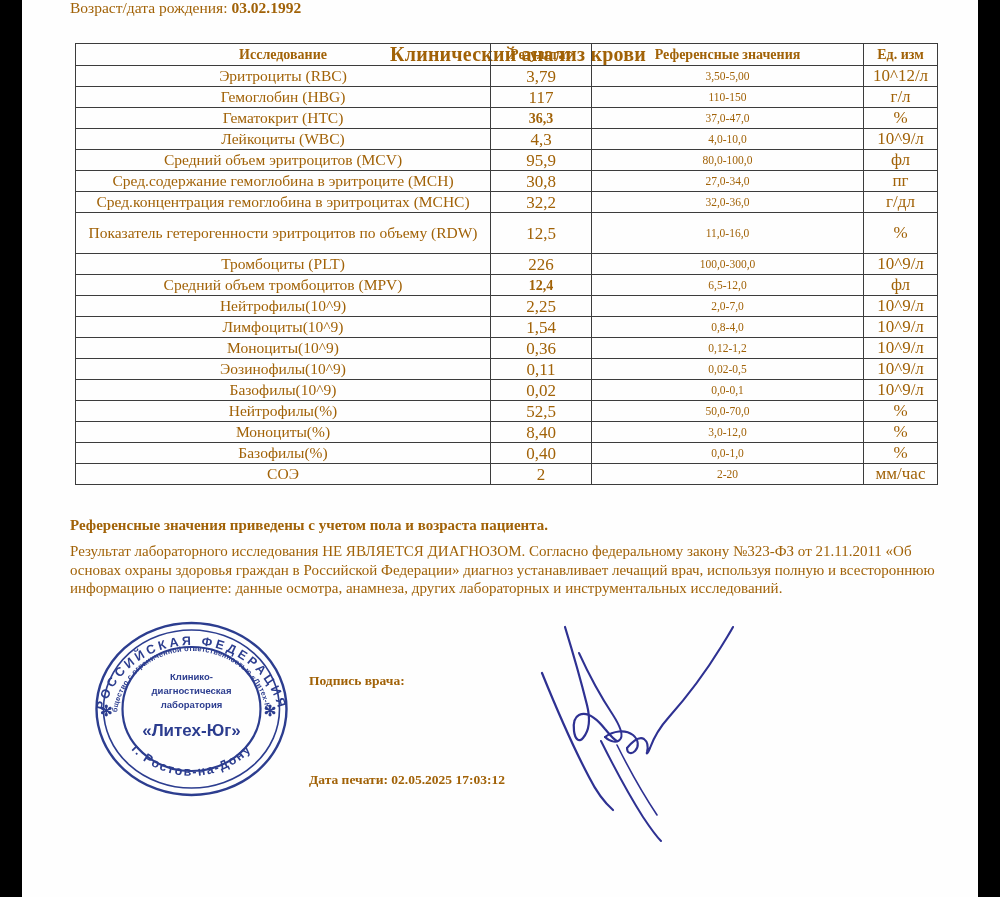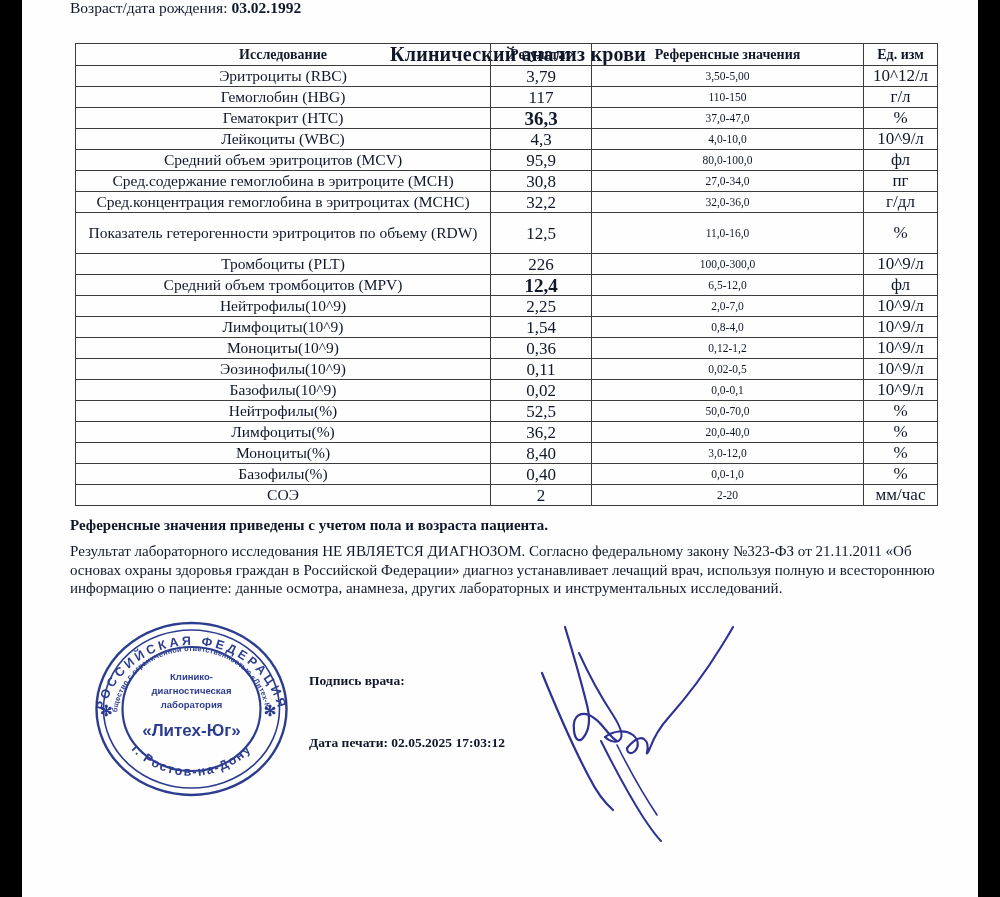--- a/index.html
+++ b/index.html
@@ -26,21 +26,21 @@
   .scan-bar.left  { left: 0;  width: 22px; }
   .scan-bar.right { right: 0; width: 22px; }
 
   .page {
     position: absolute;
     left: 22px;
     top: 0;
     width: 956px;
     height: 897px;
     background: #fefefe;
-    color: #0f172a;
+    color: #a16207;
   }
 
   
   .dob-line {
     position: absolute;
     left: 48px;
     top: -1px;
     font-size: 15.5px;
     line-height: 18px;
     white-space: nowrap;
@@ -94,21 +94,21 @@
     font-size: 15.5px;
     line-height: 18px;
     height: 20px;
     padding: 0 2px;
   }
   td.name.two-line { line-height: 18.5px; height: 40px; }
   td.res {
     font-size: 17px;
     line-height: 19px;
   }
-  td.res.flag { font-weight: bold; font-size: 19px; }
+  td.res.flag { font-weight: bold; font-size: 14px; }
   td.ref {
     font-size: 11.5px;
     line-height: 14px;
   }
   td.unit {
     font-size: 17px;
     line-height: 14px;
   }
 
   
@@ -146,21 +146,21 @@
     position: absolute;
     left: 287px;
     top: 673px;
     font-size: 13.5px;
     font-weight: bold;
     white-space: nowrap;
   }
   .print-date {
     position: absolute;
     left: 287px;
-    top: 735px;
+    top: 772px;
     font-size: 13.5px;
     font-weight: bold;
     white-space: nowrap;
   }
   .signature {
     position: absolute;
     left: 495px;
     top: 605px;
     width: 260px;
     height: 240px;
@@ -287,26 +287,20 @@
           <tr>
             <td class="name">Базофилы(10^9)</td>
             <td class="res">0,02</td>
             <td class="ref">0,0-0,1</td>
             <td class="unit">10^9/л</td>
           </tr>
           <tr>
             <td class="name">Нейтрофилы(%)</td>
             <td class="res">52,5</td>
             <td class="ref">50,0-70,0</td>
-            <td class="unit">%</td>
-          </tr>
-          <tr>
-            <td class="name">Лимфоциты(%)</td>
-            <td class="res">36,2</td>
-            <td class="ref">20,0-40,0</td>
             <td class="unit">%</td>
           </tr>
           <tr>
             <td class="name">Моноциты(%)</td>
             <td class="res">8,40</td>
             <td class="ref">3,0-12,0</td>
             <td class="unit">%</td>
           </tr>
           <tr>
             <td class="name">Базофилы(%)</td>

